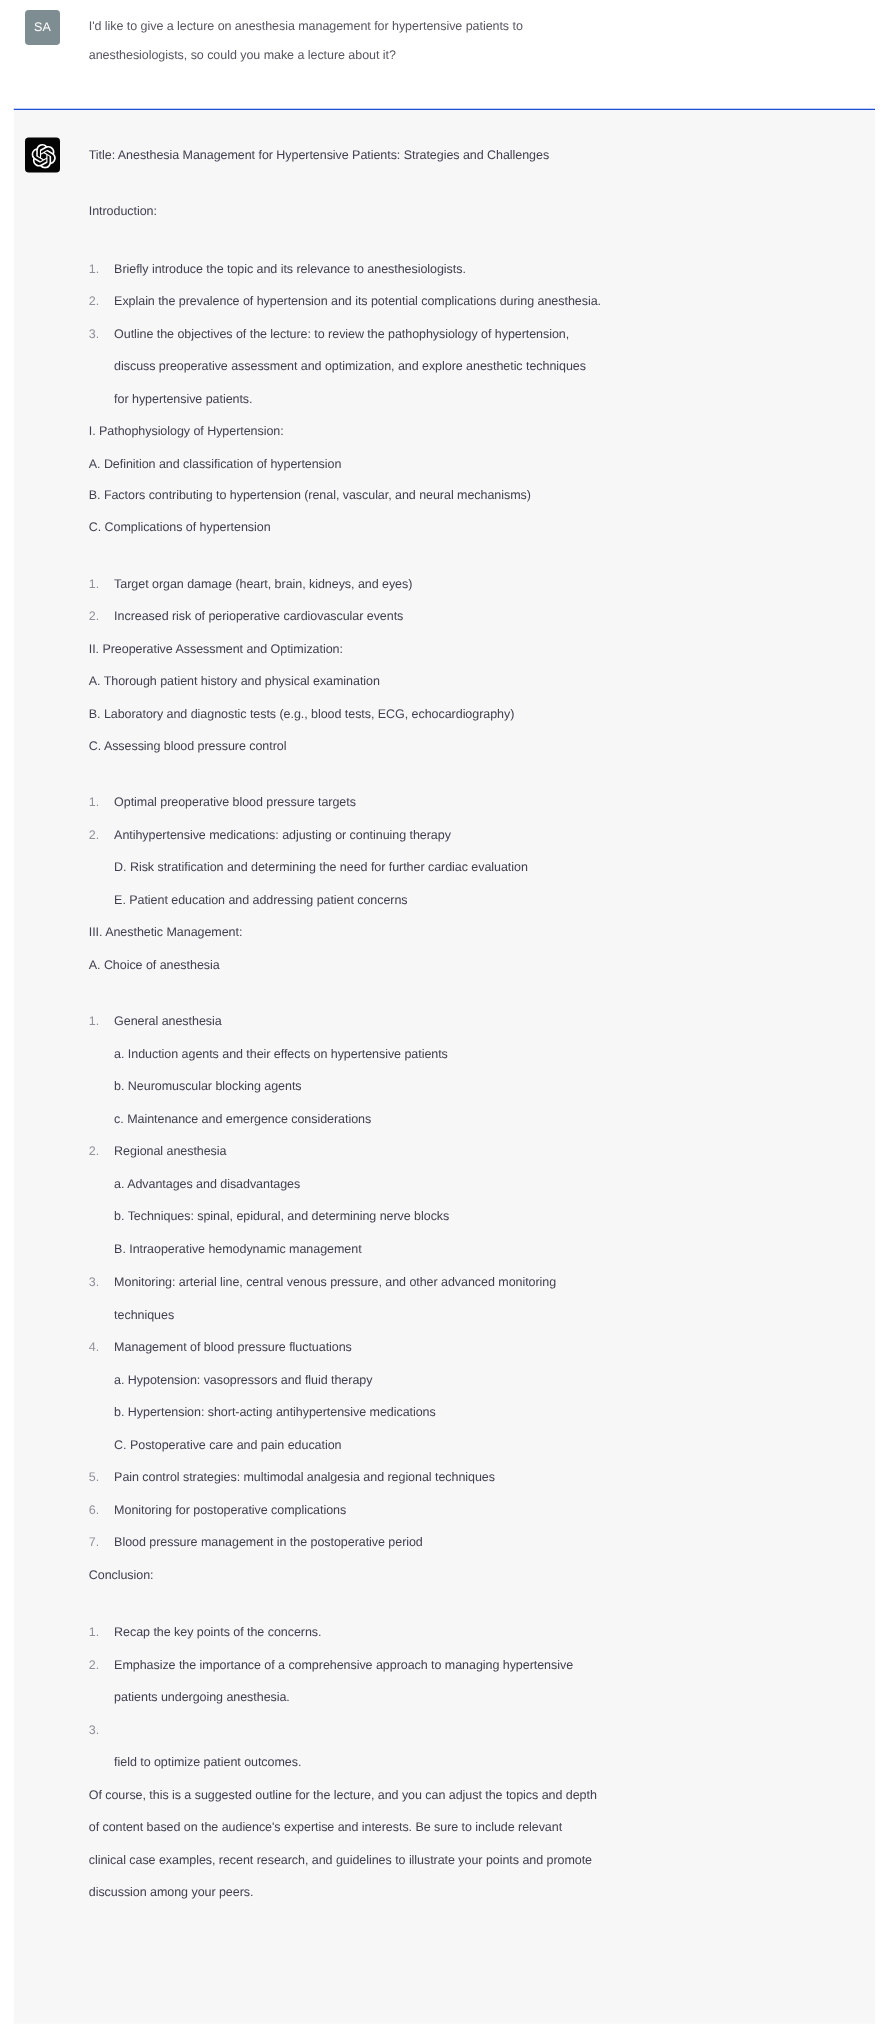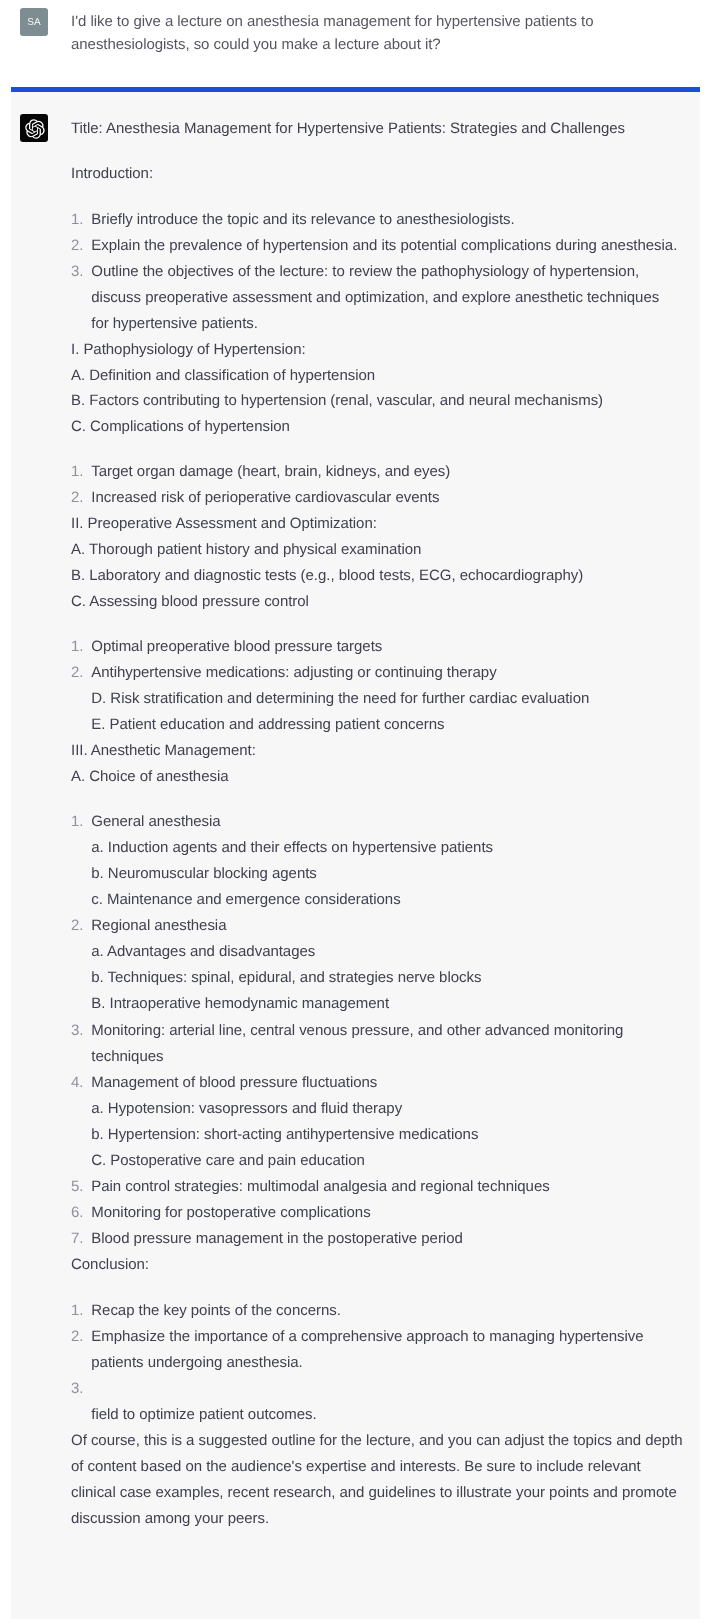--- a/index.html
+++ b/index.html
@@ -10,36 +10,36 @@
     font-family:"Liberation Sans", sans-serif;
     -webkit-font-smoothing:antialiased;
     text-rendering:geometricPrecision;
   }
   .thread{width:708px;position:relative;}
 
   .msg{display:flex;align-items:flex-start;box-sizing:border-box;position:relative;}
   .msg-user{background:#ffffff;padding:8px 0 0 20px;height:87px;}
   .msg-assistant{
     background:#f7f7f8;
-    border-top:5px solid #1d4ed8;
+    border-top:1px solid #1d4ed8;
     margin:0 8px 0 11px;width:689px;
     padding:22px 0 0 9px;
     box-sizing:border-box;height:1532px;overflow:hidden;
   }
 
   .avatar{width:28px;height:28px;border-radius:3px;flex:0 0 28px;overflow:hidden;}
   .avatar-user{
     background:#7e8d91;color:#ffffff;
     display:flex;align-items:center;justify-content:center;
     font-size:10px;letter-spacing:.2px;font-weight:400;padding-top:1px;box-sizing:border-box;
   }
   .avatar-bot{background:#050505;display:flex;align-items:center;justify-content:center;}
   .avatar-bot svg{position:relative;left:1px;top:1px;}
 
-  .content{margin-left:23px;color:#40414f;font-size:15px;letter-spacing:-0.04px;line-height:26.1px;position:relative;top:2.4px;}
+  .content{margin-left:23px;color:#40414f;font-size:10px;letter-spacing:-0.04px;line-height:26.1px;position:relative;top:2.4px;}
   .content.user{color:#565662;line-height:22.7px;top:2.9px;}
   p{margin:0;}
   p.tight{margin-top:-0.4px;}
   p.sp{margin-top:19px;}
   p.aftol{}
   ol{margin:19px 0 0 0;padding:0;list-style:none;counter-reset:li;}
   li{margin:0;padding-left:20.3px;position:relative;counter-increment:li;}
   li > .marker{
     position:absolute;left:0;top:0;color:#8f9099;
   }
@@ -83,21 +83,21 @@
         <p class="tight"><span class="ln">B. Laboratory and diagnostic tests (e.g., blood tests, ECG, echocardiography)</span></p>
         <p class="tight"><span class="ln">C. Assessing blood pressure control</span></p>
         <ol start="1">
           <li><span class="marker">1.</span><span class="ln">Optimal preoperative blood pressure targets</span></li>
           <li><span class="marker">2.</span><span class="ln">Antihypertensive medications: adjusting or continuing therapy</span><br><span class="ln">D. Risk stratification and determining the need for further cardiac evaluation</span><br><span class="ln">E. Patient education and addressing patient concerns</span></li>
         </ol>
         <p class="aftol"><span class="ln">III. Anesthetic Management:</span></p>
         <p class="tight"><span class="ln">A. Choice of anesthesia</span></p>
         <ol start="1">
           <li><span class="marker">1.</span><span class="ln">General anesthesia</span><br><span class="ln">a. Induction agents and their effects on hypertensive patients</span><br><span class="ln">b. Neuromuscular blocking agents</span><br><span class="ln">c. Maintenance and emergence considerations</span></li>
-          <li><span class="marker">2.</span><span class="ln">Regional anesthesia</span><br><span class="ln">a. Advantages and disadvantages</span><br><span class="ln">b. Techniques: spinal, epidural, and strategies nerve blocks</span><br><span class="ln">B. Intraoperative hemodynamic management</span></li>
+          <li><span class="marker">2.</span><span class="ln">Regional anesthesia</span><br><span class="ln">a. Advantages and disadvantages</span><br><span class="ln">b. Techniques: spinal, epidural, and determining nerve blocks</span><br><span class="ln">B. Intraoperative hemodynamic management</span></li>
           <li><span class="marker">3.</span><span class="ln">Monitoring: arterial line, central venous pressure, and other advanced monitoring</span><br><span class="ln">techniques</span></li>
           <li><span class="marker">4.</span><span class="ln">Management of blood pressure fluctuations</span><br><span class="ln">a. Hypotension: vasopressors and fluid therapy</span><br><span class="ln">b. Hypertension: short-acting antihypertensive medications</span><br><span class="ln">C. Postoperative care and pain education</span></li>
           <li><span class="marker">5.</span><span class="ln">Pain control strategies: multimodal analgesia and regional techniques</span></li>
           <li><span class="marker">6.</span><span class="ln">Monitoring for postoperative complications</span></li>
           <li><span class="marker">7.</span><span class="ln">Blood pressure management in the postoperative period</span></li>
         </ol>
         <p class="aftol"><span class="ln">Conclusion:</span></p>
         <ol start="1">
           <li><span class="marker">1.</span><span class="ln">Recap the key points of the concerns.</span></li>
           <li><span class="marker">2.</span><span class="ln">Emphasize the importance of a comprehensive approach to managing hypertensive</span><br><span class="ln">patients undergoing anesthesia.</span></li>

